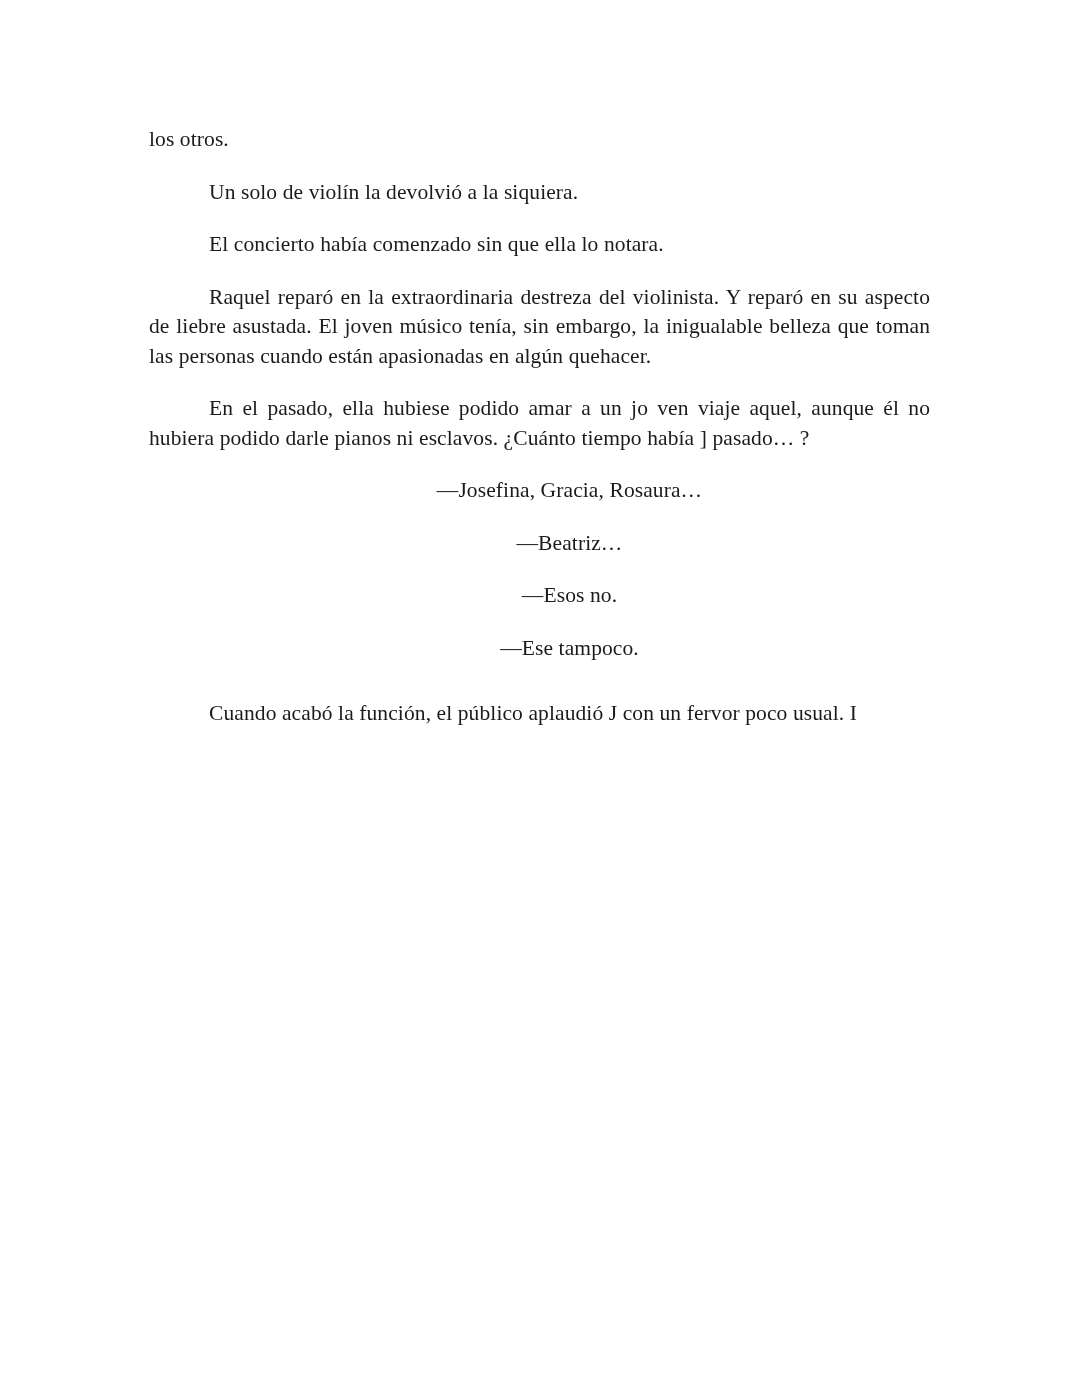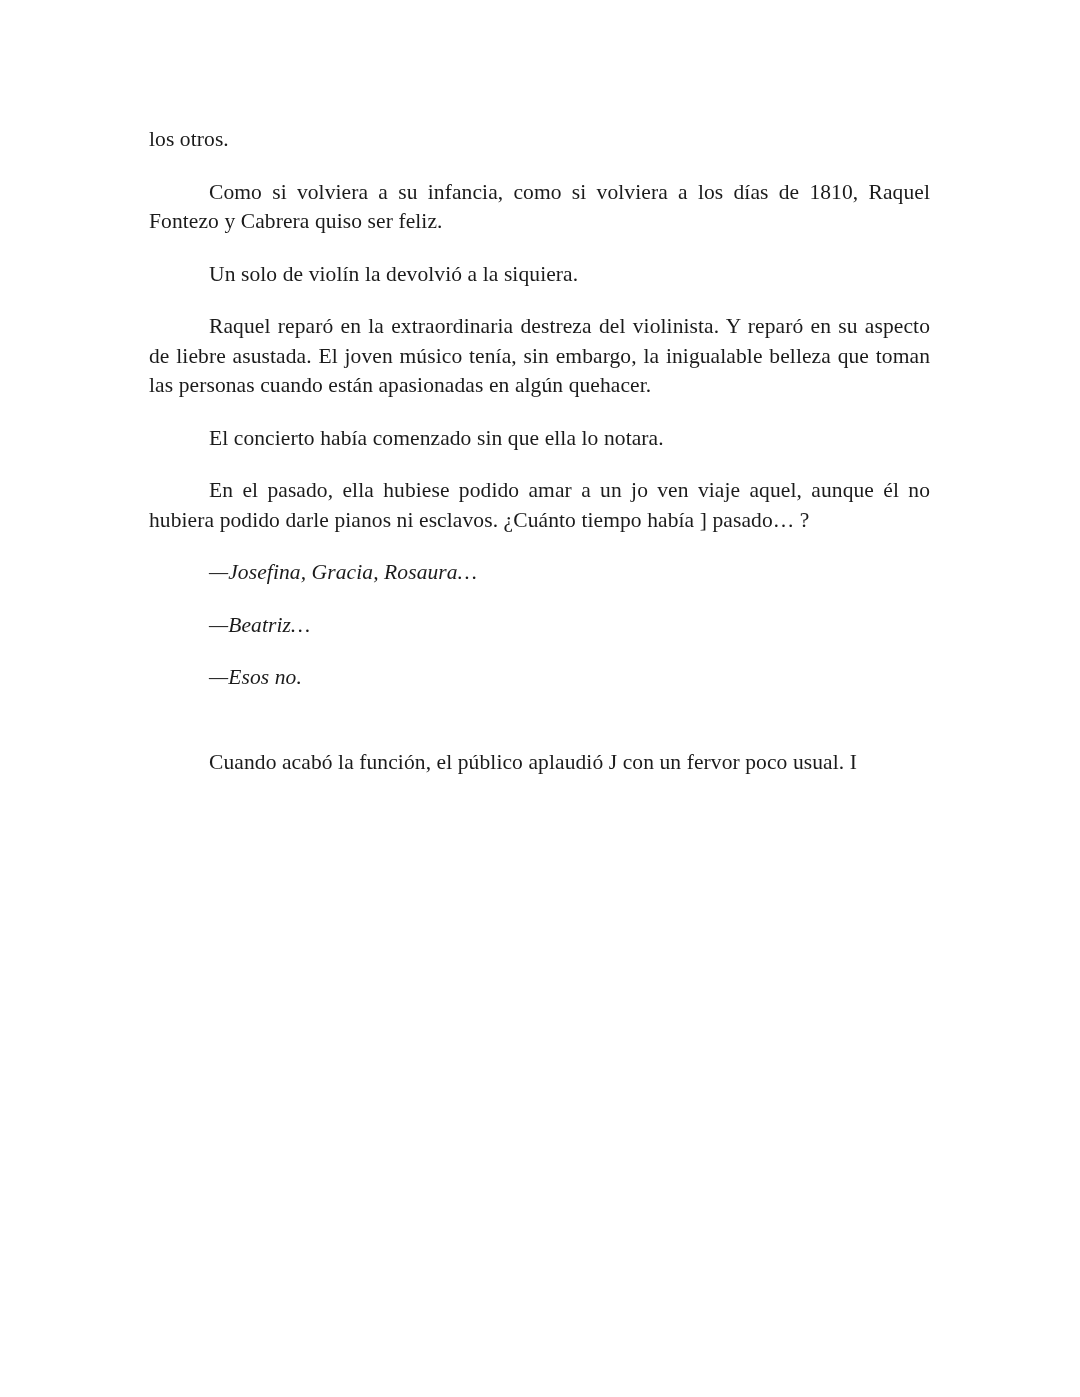--- a/index.html
+++ b/index.html
@@ -23,34 +23,33 @@
     font-size: 21.5px;
     line-height: 29.5px;
     text-align: justify;
     text-indent: 60px;
     letter-spacing: 0.1px;
   }
   .page p.continuation {
     text-indent: 0;
   }
   .page p.dialogue {
-    font-style: italic;
-    text-align: left;
+    text-align: center;
   }
   .page p.gap-before {
-    margin-top: 55px;
+    margin-top: 36px;
   }
 </style>
 </head>
 <body>
 
 <div class="page">
   <p class="continuation">los otros.</p>
-  <p>Como si volviera a su infancia, como si volviera a los días de 1810, Raquel Fontezo y Cabrera quiso ser feliz.</p>
   <p>Un solo de violín la devolvió a la siquiera.</p>
+  <p>El concierto había comenzado sin que ella lo notara.</p>
   <p>Raquel reparó en la extraordinaria destreza del violinista. Y reparó en su aspecto de liebre asustada. El joven músico tenía, sin embargo, la inigualable belleza que toman las personas cuando están apasionadas en algún quehacer.</p>
-  <p>El concierto había comenzado sin que ella lo notara.</p>
   <p>En el pasado, ella hubiese podido amar a un jo ven viaje aquel, aunque él no hubiera podido darle pianos ni esclavos. ¿Cuánto tiempo había ] pasado… ?</p>
   <p class="dialogue">—Josefina, Gracia, Rosaura…</p>
   <p class="dialogue">—Beatriz…</p>
   <p class="dialogue">—Esos no.</p>
+  <p class="dialogue">—Ese tampoco.</p>
   <p class="gap-before">Cuando acabó la función, el público aplaudió J con un fervor poco usual. I</p>
 </div>
 
 </body></html>

